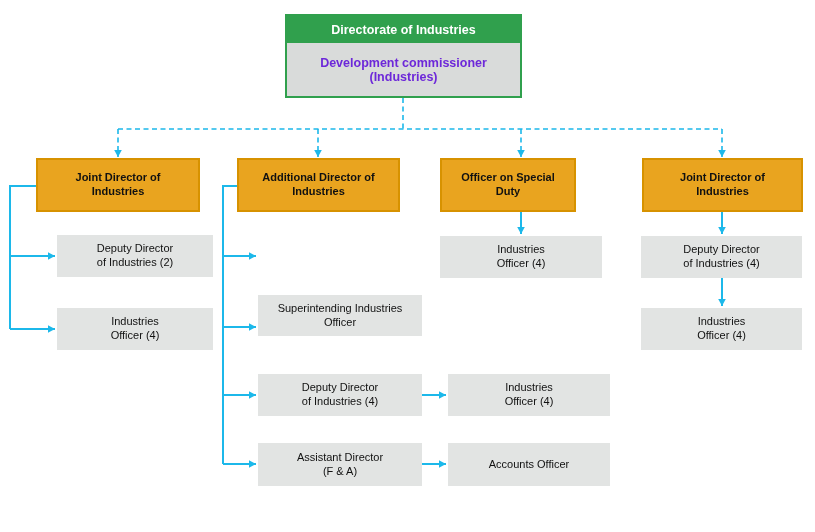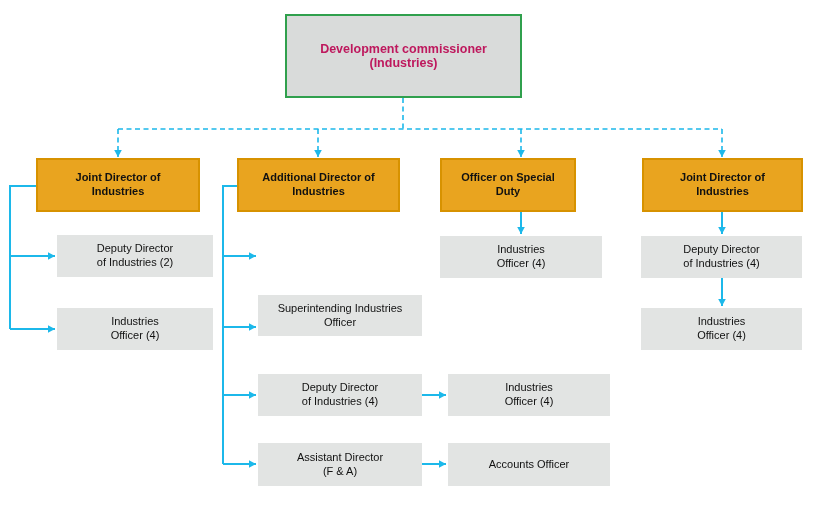--- a/index.html
+++ b/index.html
@@ -46,21 +46,21 @@
     display:flex;align-items:center;justify-content:center;
     text-align:center;
   }
   .rootbody{
     background:#D9DBDA;
     flex:1;
     display:flex;align-items:center;justify-content:center;
     text-align:center;
     font-weight:bold;
     font-size:12.5px;
-    color:#be185d;
+    color:#6d28d9;
     white-space:pre-line;
   }
   .dl{stroke:#1CB8EA;stroke-width:1.6;fill:none;stroke-dasharray:5 3.5;}
   .sl{stroke:#1CB8EA;stroke-width:2;fill:none;}
 </style>
 </head>
 <body>
 
 <div id="canvas">
 
@@ -100,20 +100,21 @@
       <path class="sl" d="M521,212 V234" marker-end="url(#arrow)"></path>
     </g>
 
     <g>
       <path class="sl" d="M722,212 V234" marker-end="url(#arrow)"></path>
       <path class="sl" d="M722,278 V306" marker-end="url(#arrow)"></path>
     </g>
   </svg>
 
   <div class="rootbox">
+    <div class="roothdr">Directorate of Industries</div>
     <div class="rootbody">Development commissioner
 (Industries)</div>
   </div>
 
   <div class="node branch" style="left:36px;top:158px;width:164px;height:54px">
     <span class="lbl">Joint Director of
 Industries</span>
   </div>
   <div class="node branch" style="left:237px;top:158px;width:163px;height:54px">
     <span class="lbl">Additional Director of

